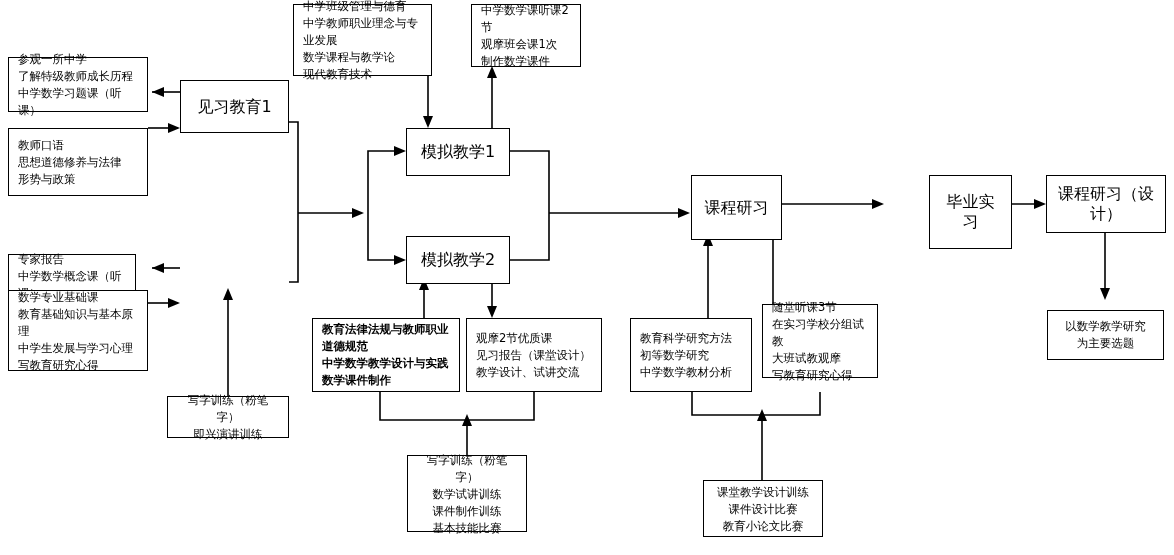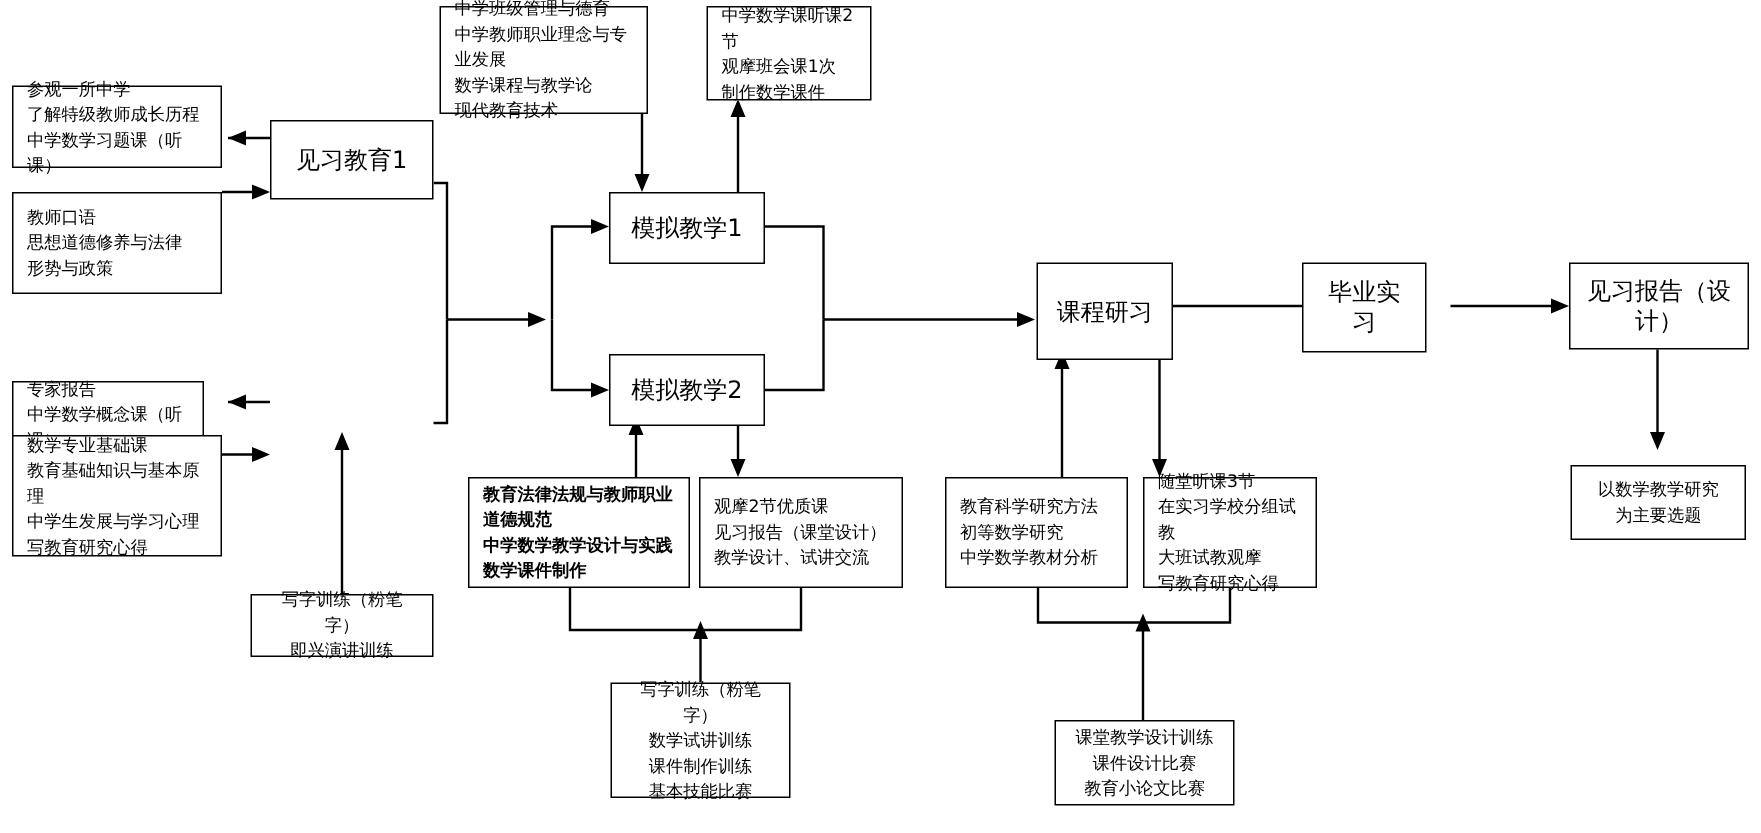--- a/index.html
+++ b/index.html
@@ -228,39 +228,39 @@
   <div class="box list" style="left:630px; top:318px; width:122px; height:74px;">
     <div class="lines">教育科学研究方法
 初等数学研究
 中学数学教材分析</div>
   </div>
 
   <div class="box stage" style="left:691px; top:175px; width:91px; height:65px;">
     <div class="lines">课程研习</div>
   </div>
 
-  <div class="box list" style="left:762px; top:318px; width:116px; height:74px;">
+  <div class="box list" style="left:762px; top:304px; width:116px; height:74px;">
     <div class="lines">随堂听课3节
 在实习学校分组试教
 大班试教观摩
 写教育研究心得</div>
   </div>
 
   <div class="box listcenter" style="left:703px; top:480px; width:120px; height:57px;">
     <div class="lines">课堂教学设计训练
 课件设计比赛
 教育小论文比赛</div>
   </div>
 
-  <div class="box stage" style="left:868px; top:175px; width:83px; height:60px;">
+  <div class="box stage" style="left:929px; top:175px; width:83px; height:74px;">
     <div class="lines">毕业实习</div>
   </div>
 
   <div class="box stage" style="left:1046px; top:175px; width:120px; height:58px;">
-    <div class="lines">见习报告（设计）</div>
+    <div class="lines">课程研习（设计）</div>
   </div>
 
   <div class="box listcenter" style="left:1047px; top:300px; width:117px; height:50px;margin-top:10px;">
     <div class="lines">以数学教学研究
 为主要选题</div>
   </div>
 
 </div>
 
 </body></html>

